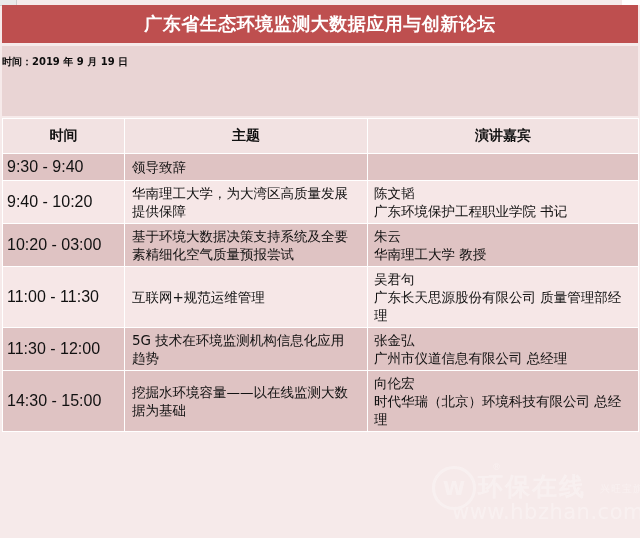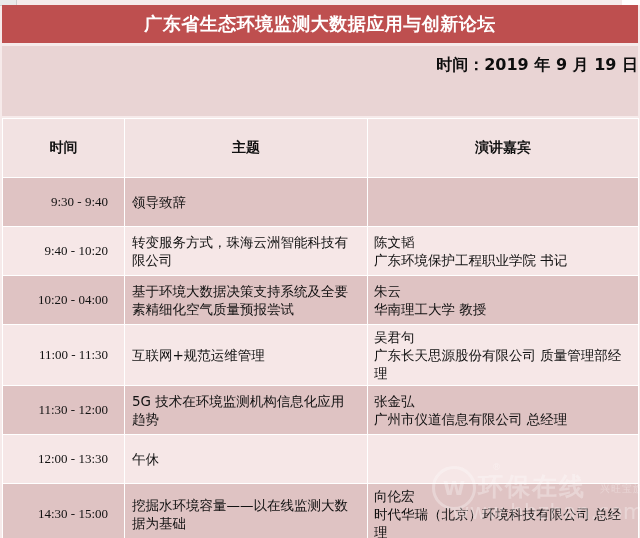--- a/index.html
+++ b/index.html
@@ -62,23 +62,23 @@
   
   .sub-block {
     position: absolute;
     left: 2px;
     top: 46px;
     width: 636px;
     height: 70px;
     background: #e9d4d4;
   }
   .sub-line {
-    text-align: right;
+    text-align: left;
     color: #0d0d0d;
-    font-size: 16px;
+    font-size: 10px;
     font-weight: bold;
     white-space: nowrap;
   }
   .sub-line.l1 { margin-top: 9px; }
   .sub-line.l2 { margin-top: 16px; }
 
   
   .sched-table {
     position: absolute;
     left: 2px;
@@ -86,40 +86,40 @@
     width: 636px;
     border-collapse: collapse;
     table-layout: fixed;
   }
   .sched-table col.c-time  { width: 122px; }
   .sched-table col.c-topic { width: 243px; }
   .sched-table col.c-guest { width: 271px; }
 
   .sched-table th, .sched-table td {
     border: 1px solid #ffffff;
-    padding: 16px;
+    padding: 4px;
     vertical-align: middle;
     color: #111111;
   }
 
   thead th {
     background: #f2e2e2;
     height: 26px;
     font-size: 14px;
     font-weight: bold;
     text-align: center;
   }
 
   tbody tr.odd  td { background: #dfc3c3; }
   tbody tr.even td { background: #f6e7e7; }
 
   td.time {
-    text-align: right;
-    font-size: 13px;
-    font-family: Liberation Serif, serif;
+    text-align: left;
+    font-size: 16px;
+    font-family: Liberation Sans, sans-serif;
     letter-spacing: 0px;
     white-space: nowrap;
   }
   td.topic, td.guest {
     text-align: left;
     font-size: 13.5px;
     line-height: 18px;
     padding: 3px 10px 3px 7px;
     word-break: break-all;
   }
@@ -217,42 +217,37 @@
       </tr>
     </thead>
     <tbody id="agenda-body">
         <tr class="odd">
           <td class="time">9:30 - 9:40</td>
           <td class="topic">领导致辞</td>
           <td class="guest"></td>
         </tr>
         <tr class="even">
           <td class="time">9:40 - 10:20</td>
-          <td class="topic">转变服务方式，珠海云洲智能科技有限公司</td>
+          <td class="topic">华南理工大学，为大湾区高质量发展提供保障</td>
           <td class="guest">陈文韬<br>广东环境保护工程职业学院 书记</td>
         </tr>
         <tr class="odd">
-          <td class="time">10:20 - 04:00</td>
+          <td class="time">10:20 - 03:00</td>
           <td class="topic">基于环境大数据决策支持系统及全要素精细化空气质量预报尝试</td>
           <td class="guest">朱云<br>华南理工大学 教授</td>
         </tr>
         <tr class="even">
           <td class="time">11:00 - 11:30</td>
           <td class="topic">互联网+规范运维管理</td>
           <td class="guest">吴君句<br>广东长天思源股份有限公司 质量管理部经理</td>
         </tr>
         <tr class="odd">
           <td class="time">11:30 - 12:00</td>
           <td class="topic">5G 技术在环境监测机构信息化应用趋势</td>
           <td class="guest">张金弘<br>广州市仪道信息有限公司 总经理</td>
-        </tr>
-        <tr class="even">
-          <td class="time">12:00 - 13:30</td>
-          <td class="topic">午休</td>
-          <td class="guest"></td>
         </tr>
         <tr class="odd">
           <td class="time">14:30 - 15:00</td>
           <td class="topic">挖掘水环境容量——以在线监测大数据为基础</td>
           <td class="guest">向伦宏<br>时代华瑞（北京）环境科技有限公司 总经理</td>
         </tr>
       </tbody>
   </table>
 
   <div class="watermark">

